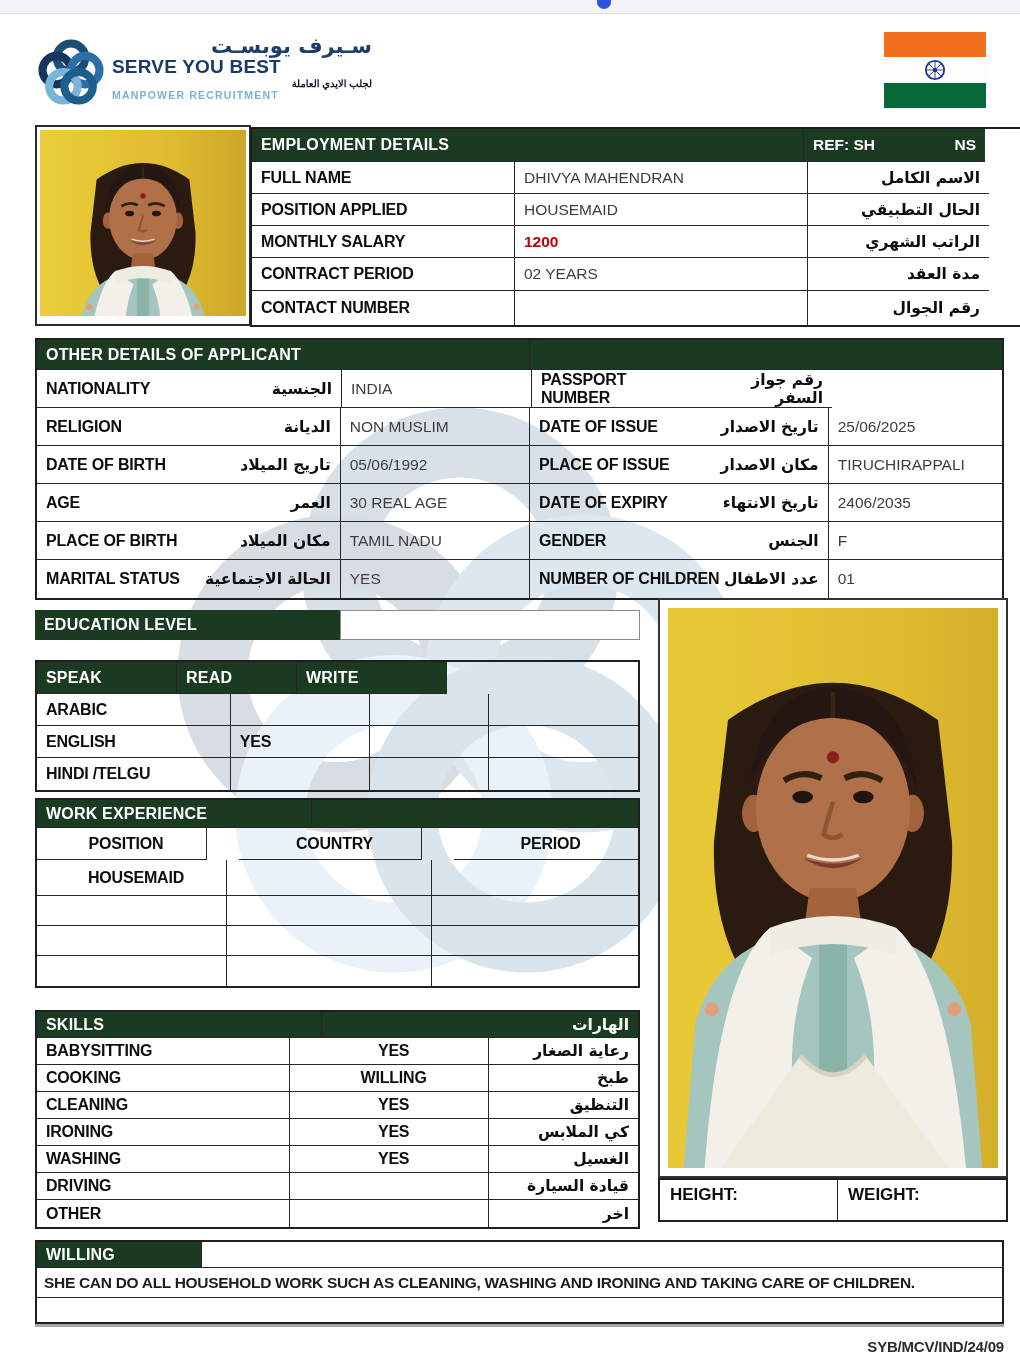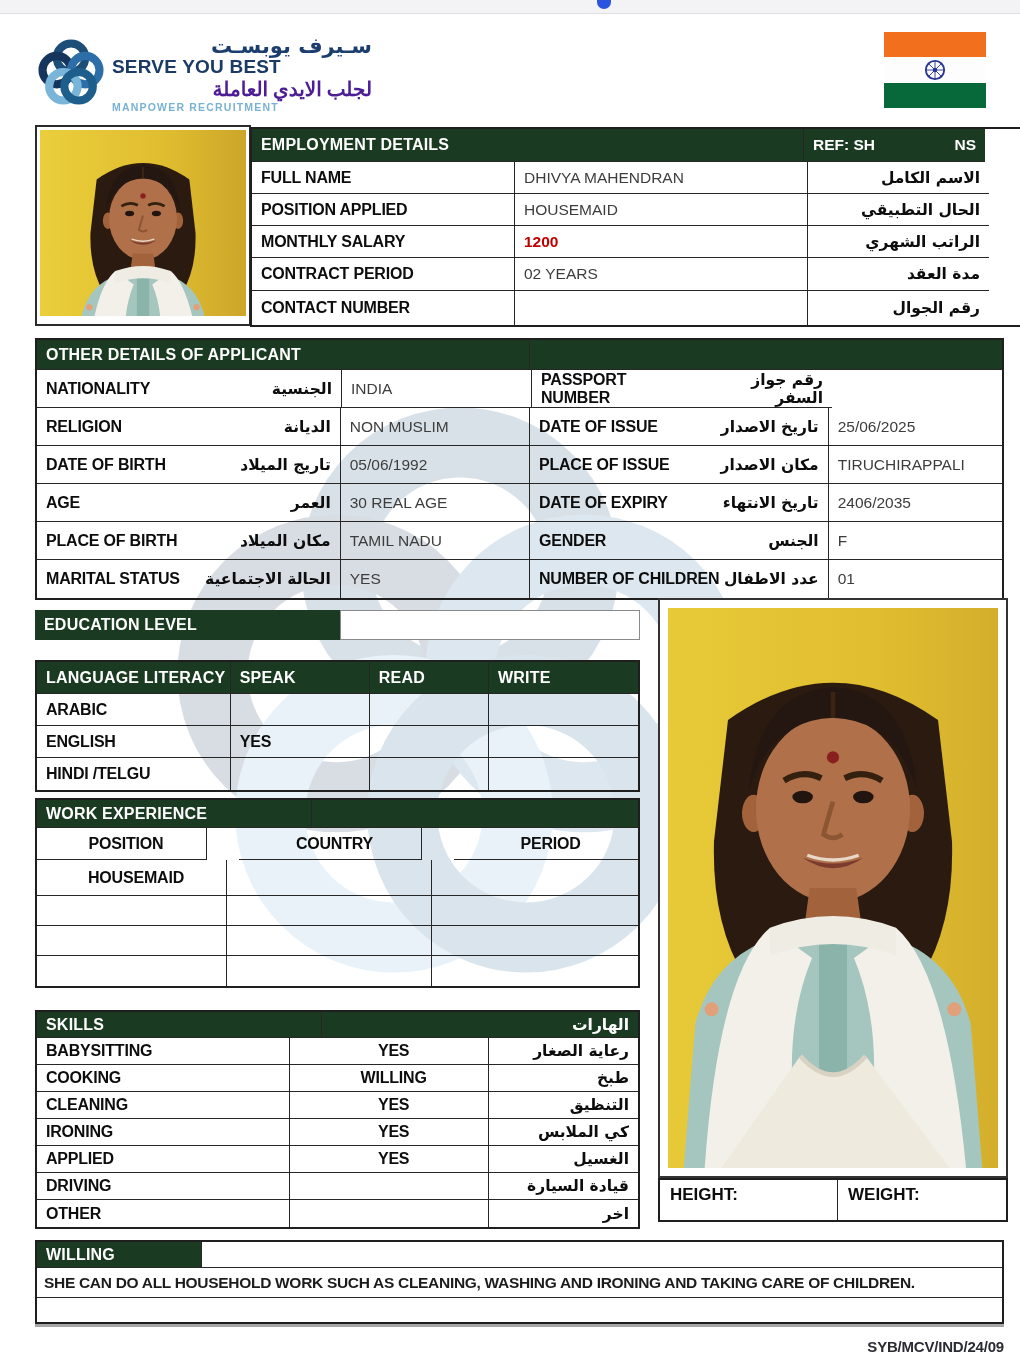--- a/index.html
+++ b/index.html
@@ -20,21 +20,21 @@
   .red{color:#c00000;font-weight:700;}
   .hdr-txt{font-size:16px;letter-spacing:0.2px;padding-left:9px;}
   .center{justify-content:center;text-align:center;}
   .topband{left:0;top:0;width:1020px;height:13px;background:#f3f3f6;border-bottom:1px solid #dddde2;}
   .blueblob{left:597px;top:0;width:14px;height:9px;background:#2b55e0;border-radius:0 0 8px 8px;}
   .flagband{width:102px;}
   .shadow-b{box-shadow:0 3px 0 rgba(0,0,0,0.35);}
   .wm{opacity:0.16;pointer-events:none;}
   .logo-ar{font-family:"DejaVu Sans",sans-serif;font-weight:700;font-size:21px;color:#1c3e6e;line-height:1.05;}
   .logo-en{font-weight:800;font-size:19px;color:#1b3a66;letter-spacing:0.2px;line-height:1.1;}
-  .logo-ar2{font-family:Liberation Serif, serif;font-weight:700;font-size:20px;color:#4c1d95;line-height:1.15;}
+  .logo-ar2{font-family:Liberation Sans, sans-serif;font-weight:700;font-size:10px;color:#0f172a;line-height:1.15;}
   .logo-en2{font-weight:700;font-size:10.5px;color:#79b2d3;letter-spacing:1.2px;line-height:1.3;}
   .footer-code{font-size:15px;font-weight:700;color:#2b2b33;letter-spacing:-0.2px;}
   .hw-lbl{font-weight:700;font-size:17px;color:#0d0d0d;padding-left:10px;}
   .remarks-txt{font-size:15.5px;font-weight:600;color:#1c1c1c;letter-spacing:-0.3px;padding-left:7px;white-space:nowrap;}
 </style>
 </head>
 <body>
 
 <div id="canvas">
 
@@ -308,23 +308,20 @@
     </div>
   </div>
 
   <div class="abs green hdr-txt" style="left:35px;top:610px;width:305px;height:30px;display:flex;align-items:center;box-sizing:border-box;">
     <span>EDUCATION LEVEL</span>
   </div>
   <div class="abs" style="left:340px;top:610px;width:300px;height:30px;background:#fff;border:1.6px solid #8a8a8a;box-sizing:border-box;"></div>
 
   <div class="abs tbl" style="left:35px;top:660px;width:605px;">
     <div class="row" style="height:32px;">
-      <div class="cell green hdr-txt" style="width:195px;">
-          <span>LANGUAGE LITERACY</span>
-        </div>
       <div class="cell green hdr-txt" style="width:140px;">
           <span>SPEAK</span>
         </div>
       <div class="cell green hdr-txt" style="width:120px;">
           <span>READ</span>
         </div>
       <div class="cell green hdr-txt" style="width:150px;">
           <span>WRITE</span>
         </div>
     </div>
@@ -450,21 +447,21 @@
         </div>
       <div class="cell lbl center" style="width:200px;">
           <span>YES</span>
         </div>
       <div class="cell ar ar-right" style="width:150px;">
           <span dir="rtl">كي الملابس</span>
         </div>
     </div>
     <div class="row" style="height:27px;">
       <div class="cell lbl" style="width:255px;">
-          <span>APPLIED</span>
+          <span>WASHING</span>
         </div>
       <div class="cell lbl center" style="width:200px;">
           <span>YES</span>
         </div>
       <div class="cell ar ar-right" style="width:150px;">
           <span dir="rtl">الغسيل</span>
         </div>
     </div>
     <div class="row" style="height:27px;">
       <div class="cell lbl" style="width:255px;">

